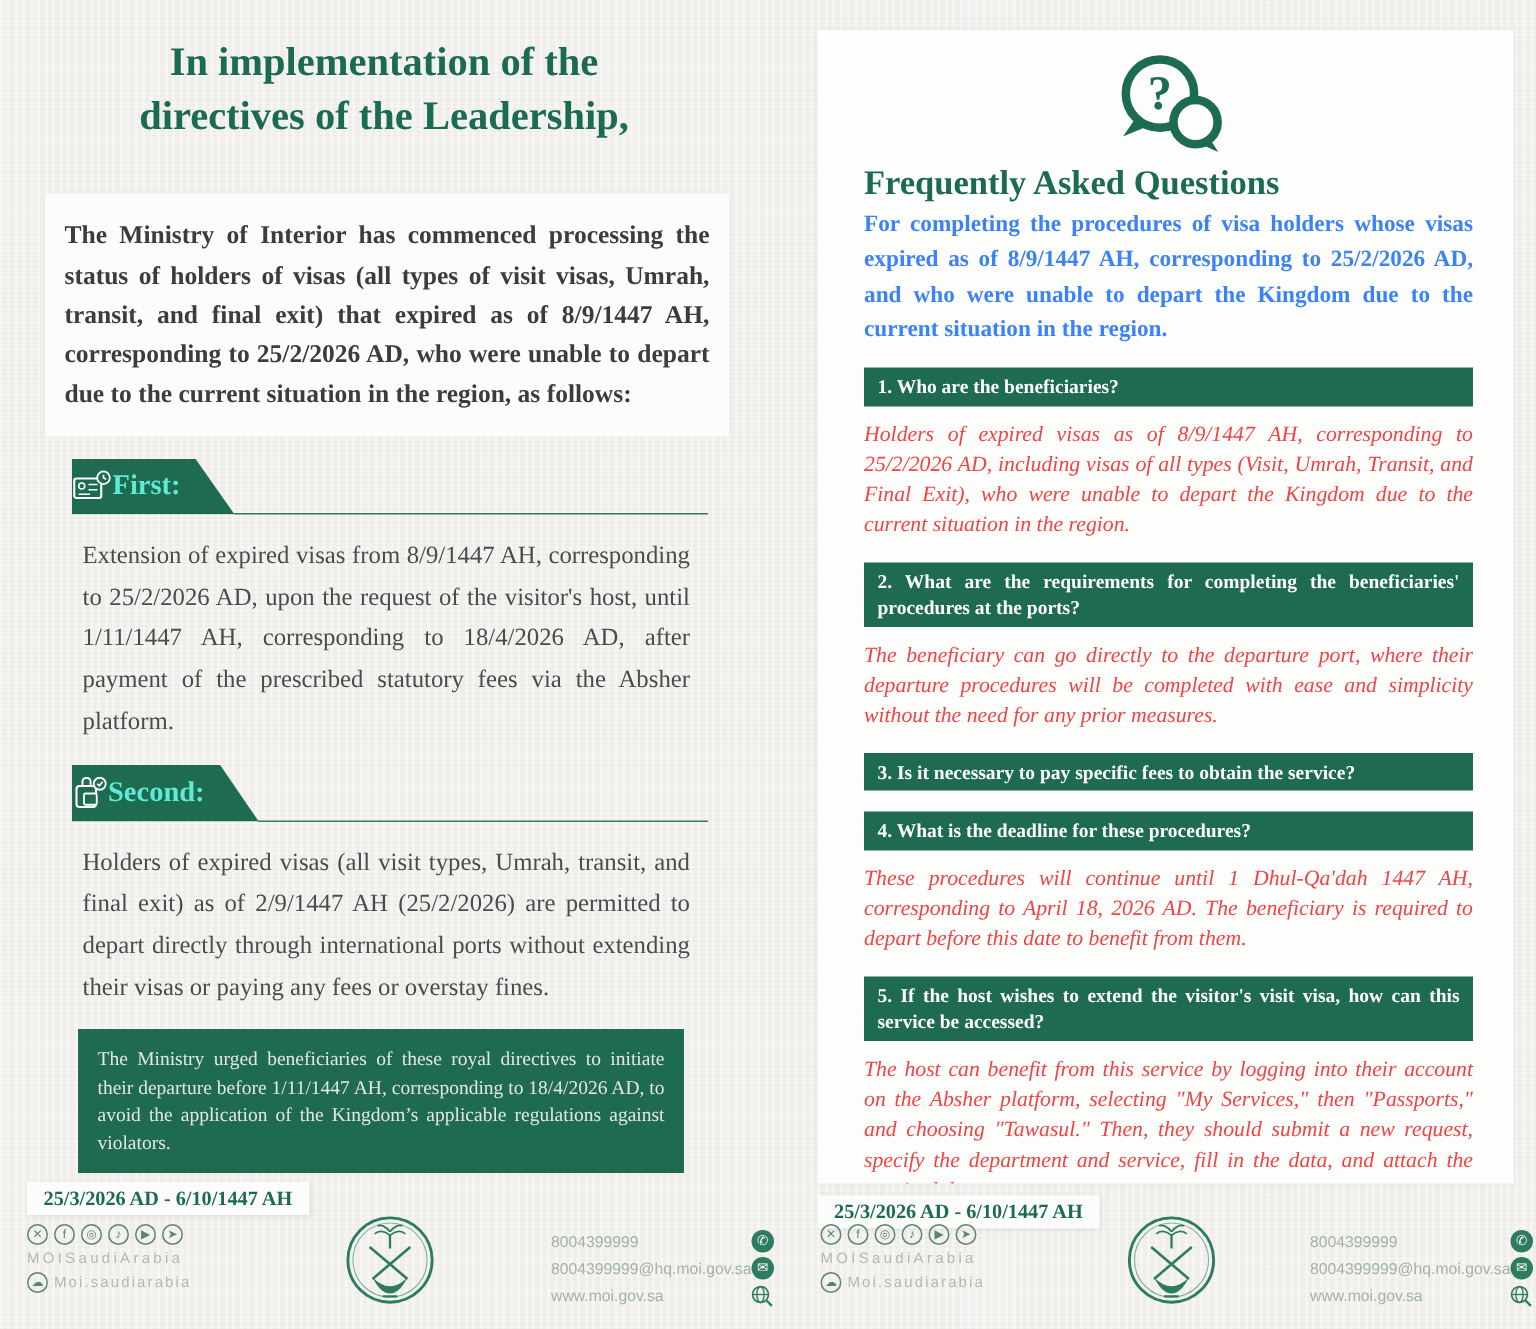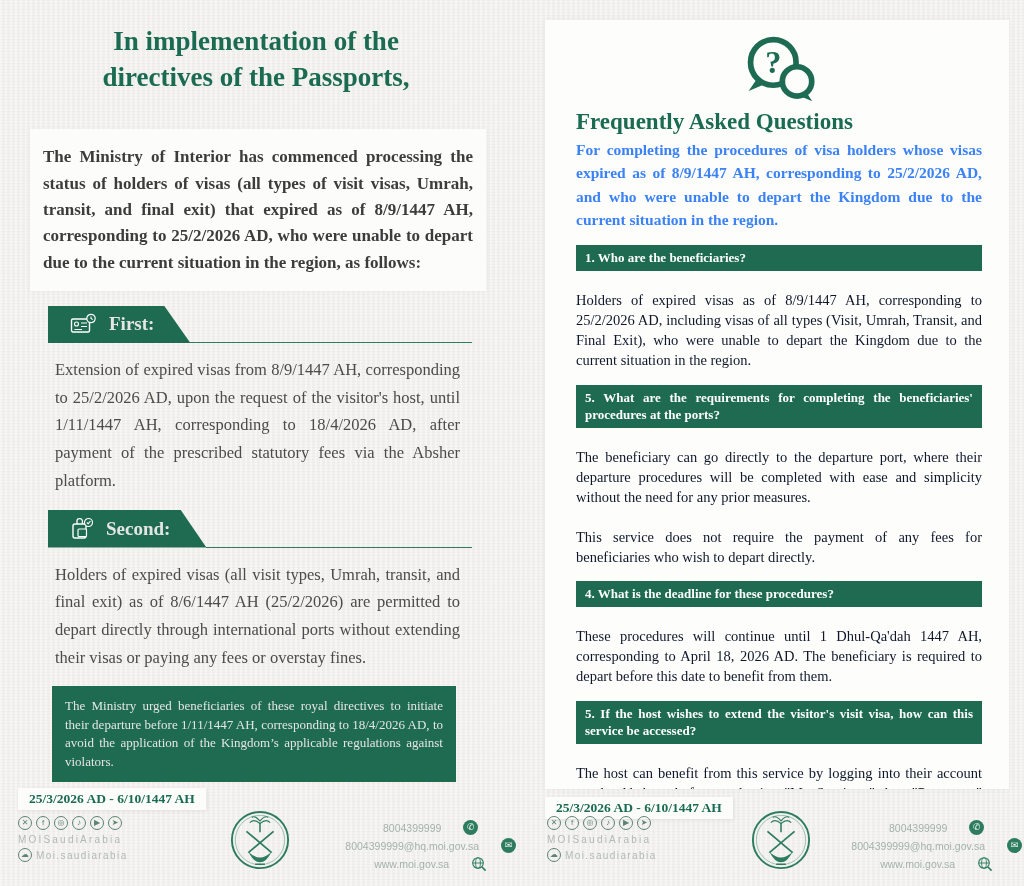--- a/index.html
+++ b/index.html
@@ -26,23 +26,23 @@
     margin:34px 26px 0 30px; background:#fcfcfb; padding:15px 13px;
     box-shadow:0 0 6px rgba(0,0,0,0.03);
   }
   .l-intro-box p {
     font-size:17px; font-weight:bold; color:#3c3c3c;
     text-align:justify; line-height:1.55;
   }
 
   .ribbon-row { display:flex; align-items:flex-end; margin:15px 40px 0 48px; }
   .ribbon {
-    display:inline-flex; align-items:center; gap:12px;
-    background:#1e6b52; color:#e5e5e5;
-    padding:6px 36px 6px 22px; min-height:37px;
+    display:inline-flex; align-items:center; gap:0;
+    background:#1e6b52; color:#5eead4;
+    padding:6px 36px 6px 0; min-height:37px;
     clip-path:polygon(0 0, calc(100% - 26px) 0, 100% 100%, 0 100%);
     font-size:19px; font-weight:bold;
   }
   .ribbon-line { flex:1; border-bottom:1.5px solid #2e7c60; }
 
   .l-section-text {
     margin:13px 52px 0 55px; font-size:16.5px; color:#4b4b4b;
     text-align:justify; line-height:1.68;
   }
 
@@ -64,22 +64,22 @@
   .faq-intro {
     margin-top:3px; font-size:15.5px; font-weight:bold; color:#3b82f6;
     text-align:justify; line-height:1.5;
   }
   .faq-item { margin-top:14px; }
   .faq-q {
     background:#1e6b52; color:#ffffff; font-size:13px; font-weight:bold;
     padding:4px 9px; line-height:1.35; text-align:justify;
   }
   .faq-a {
-    margin-top:19px; font-size:14.5px; color:#0f172a;
-    text-align:justify; line-height:1.4;
+    margin-top:9px; font-size:14.5px; color:#ef4444;
+    text-align:justify; line-height:1.4;font-style:italic;
   }
 
   
   .date-badge {
     position:absolute; background:#fcfcfb; padding:3px 11px;
     font-size:13.5px; font-weight:bold; color:#1a6b52;
     box-shadow:1px 1px 4px rgba(0,0,0,0.07); white-space:nowrap;
   }
   .date-badge.left  { left:18px;  top:788px; }
   .date-badge.right { left:545px; top:797px; }
@@ -99,40 +99,40 @@
     display:inline-block; overflow:hidden;
   }
   .handle { margin-top:4px; font-size:10px; letter-spacing:2.2px; color:#b3b9b3; }
   .handle2-row { margin-top:3px; display:flex; align-items:center; gap:4px; }
   .handle2 { font-size:10px; letter-spacing:1.4px; color:#b3b9b3; }
 
   .emblem-wrap { position:absolute; left:50%; top:-6px; transform:translateX(-50%); }
 
   .contacts { position:absolute; right:2px; top:6px; }
   .footer.fleft .contacts { right:4px; }
-  .c-row { display:flex; justify-content:center; align-items:center; gap:22px; margin-bottom:3px; }
+  .c-row { display:flex; justify-content:space-between; align-items:center; gap:0; margin-bottom:3px; }
   .c-text { font-size:10.5px; color:#a3b2a9; }
   .c-ic-fill {
     width:15px; height:15px; border-radius:50%; background:#2e7c60; color:#ffffff;
     font-size:9px; line-height:15px; text-align:center; display:inline-block;
   }
   .c-ic-globe { width:16px; height:16px; display:inline-block; }
 
   svg { display:block; }
 </style>
 </head>
 <body>
 
 <div class="page">
 
   <div class="left-col">
 
     <div class="l-title">
       <div>In implementation of the</div>
-      <div>directives of the Passports,</div>
+      <div>directives of the Leadership,</div>
     </div>
 
     <div class="l-intro-box">
       <p>The Ministry of Interior has commenced processing the status of holders of visas (all types of visit visas, Umrah, transit, and final exit) that expired as of 8/9/1447 AH, corresponding to 25/2/2026 AD, who were unable to depart due to the current situation in the region, as follows:</p>
     </div>
 
     <div class="ribbon-row">
       <div class="ribbon">
         <span>
           <svg width="27" height="23" viewBox="0 0 27 23">
@@ -159,21 +159,21 @@
             <path d="M7,8 V5 a2.3,2.3 0 0 1 2.3,-2.3 h0.8 A2.3,2.3 0 0 1 12.4,5 V8" fill="none" stroke="#ffffff" stroke-width="1.3"></path>
             <rect x="8" y="13" width="8.5" height="7.5" rx="1" fill="#1e6b52" stroke="#ffffff" stroke-width="1.2"></rect>
             <circle cx="18.5" cy="6.5" r="4" fill="#1e6b52" stroke="#ffffff" stroke-width="1.2"></circle>
             <polyline points="16.8,6.5 18.2,7.8 20.4,5.2" fill="none" stroke="#ffffff" stroke-width="1.1"></polyline>
           </svg>
         </span>
         <span>Second:</span>
       </div>
       <div class="ribbon-line"></div>
     </div>
-    <p class="l-section-text">Holders of expired visas (all visit types, Umrah, transit, and final exit) as of 8/6/1447 AH (25/2/2026) are permitted to depart directly through international ports without extending their visas or paying any fees or overstay fines.</p>
+    <p class="l-section-text">Holders of expired visas (all visit types, Umrah, transit, and final exit) as of 2/9/1447 AH (25/2/2026) are permitted to depart directly through international ports without extending their visas or paying any fees or overstay fines.</p>
 
     <div class="l-notice">The Ministry urged beneficiaries of these royal directives to initiate their departure before 1/11/1447 AH, corresponding to 18/4/2026 AD, to avoid the application of the Kingdom’s applicable regulations against violators.</div>
   </div>
 
   <div class="right-card">
 
     <div class="faq-icon-wrap">
       <svg width="96" height="74" viewBox="0 0 100 78" style="margin:0 auto;">
         <circle cx="44" cy="30" r="24" fill="none" stroke="#1d6b52" stroke-width="6"></circle>
         <path d="M27,47 L18,60 L35,53 Z" fill="#1d6b52"></path>
@@ -184,25 +184,25 @@
     </div>
 
     <div class="faq-title">Frequently Asked Questions</div>
     <p class="faq-intro">For completing the procedures of visa holders whose visas expired as of 8/9/1447 AH, corresponding to 25/2/2026 AD, and who were unable to depart the Kingdom due to the current situation in the region.</p>
 
     <div class="faq-item">
       <div class="faq-q">1. Who are the beneficiaries?</div>
       <p class="faq-a">Holders of expired visas as of 8/9/1447 AH, corresponding to 25/2/2026 AD, including visas of all types (Visit, Umrah, Transit, and Final Exit), who were unable to depart the Kingdom due to the current situation in the region.</p>
     </div>
     <div class="faq-item">
-      <div class="faq-q">5. What are the requirements for completing the beneficiaries' procedures at the ports?</div>
+      <div class="faq-q">2. What are the requirements for completing the beneficiaries' procedures at the ports?</div>
       <p class="faq-a">The beneficiary can go directly to the departure port, where their departure procedures will be completed with ease and simplicity without the need for any prior measures.</p>
     </div>
     <div class="faq-item">
-      <p class="faq-a">This service does not require the payment of any fees for beneficiaries who wish to depart directly.</p>
+      <div class="faq-q">3. Is it necessary to pay specific fees to obtain the service?</div>
     </div>
     <div class="faq-item">
       <div class="faq-q">4. What is the deadline for these procedures?</div>
       <p class="faq-a">These procedures will continue until 1 Dhul-Qa'dah 1447 AH, corresponding to April 18, 2026 AD. The beneficiary is required to depart before this date to benefit from them.</p>
     </div>
     <div class="faq-item">
       <div class="faq-q">5. If the host wishes to extend the visitor's visit visa, how can this service be accessed?</div>
       <p class="faq-a">The host can benefit from this service by logging into their account on the Absher platform, selecting "My Services," then "Passports," and choosing "Tawasul." Then, they should submit a new request, specify the department and service, fill in the data, and attach the required documents.</p>
     </div>
   </div>

